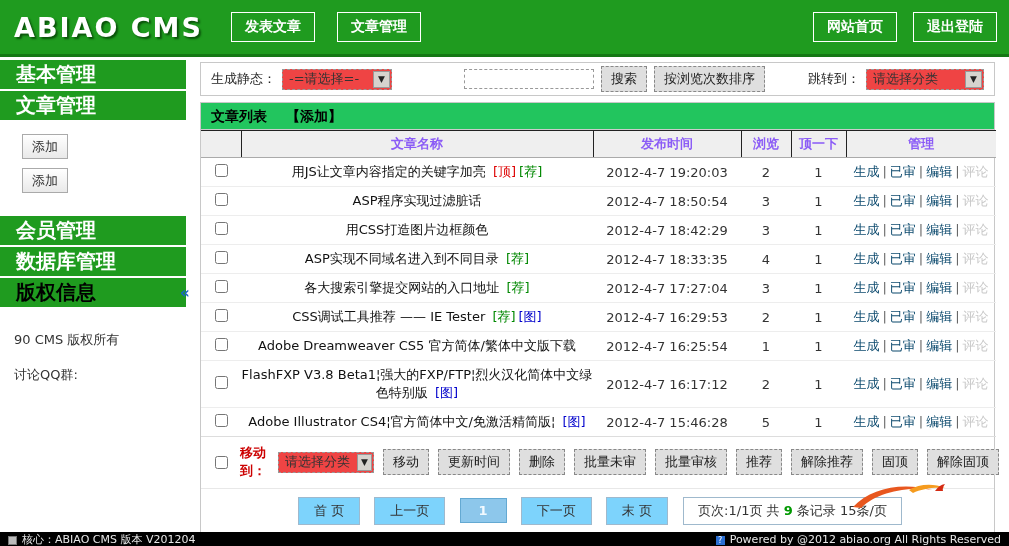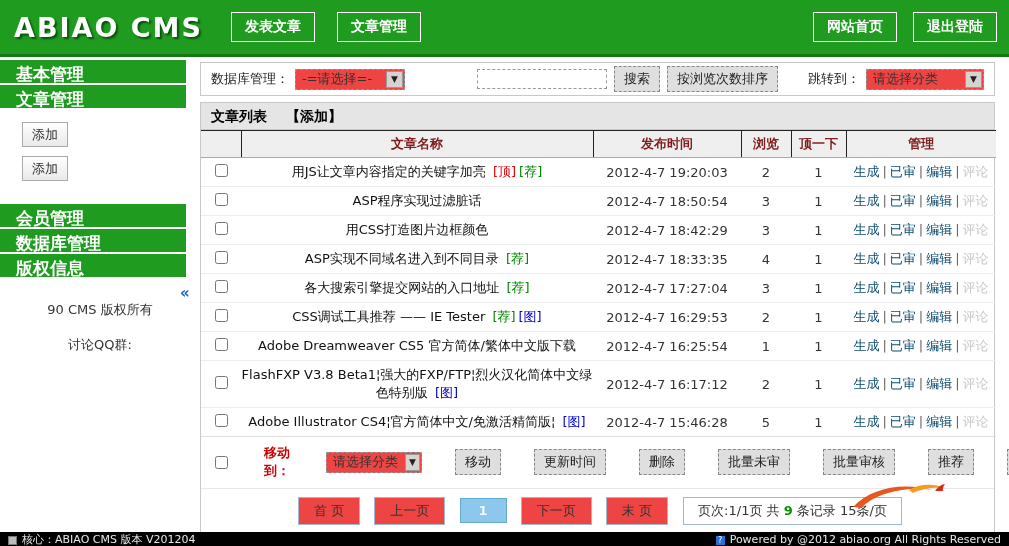--- a/index.html
+++ b/index.html
@@ -9,69 +9,69 @@
 
   
   .header { position:absolute; left:0; top:0; width:100%; height:57px; background:#1f9b1f; border-bottom:3px solid #157815; display:flex; align-items:center; }
   .logo { margin-left:14px; font-size:27px; font-weight:bold; color:#ffffff; letter-spacing:2px; text-shadow:2px 2px 2px #0a520a; }
   .hnav { display:flex; gap:22px; margin-left:28px; }
   .hbtn { border:1px solid #fff; color:#fff; font-weight:bold; font-size:14px; padding:5px 13px; cursor:pointer; }
   .hnav-right { margin-left:auto; display:flex; gap:16px; margin-right:12px; }
 
   
   .sidebar { position:absolute; left:0; top:60px; width:186px; }
-  .sgroup { height:23px; line-height:29px; background:#1f9b1f; color:#fff; font-weight:bold; font-size:17px; padding-left:16px; margin-bottom:2px; cursor:pointer; }
-  .sgroup.active { color:#ffffff; }
+  .sgroup { height:29px; line-height:29px; background:#1f9b1f; color:#fff; font-weight:bold; font-size:20px; padding-left:16px; margin-bottom:2px; cursor:pointer; }
+  .sgroup.active { color:#000000; }
   .submenu { padding:12px 0 14px 0; background:#fff; }
   .subrow { display:flex; gap:10px; margin:0 0 9px 22px; }
   .sbtn { height:25px; line-height:23px; text-align:center; font-size:13px; color:#333; border:1px solid #aaa; background:linear-gradient(#ffffff,#e9e9e9); cursor:pointer; }
   .sbtn.main { width:88px; }
   .sbtn.add { width:46px; }
   .sbtn.focused { outline:1px dotted #555; outline-offset:-4px; }
   .collapse { position:absolute; left:180px; top:284px; color:#1a64c8; font-size:15px; font-weight:bold; cursor:pointer; }
   .sideinfo { padding:22px 0 0 14px; font-size:13px; color:#333; }
-  .sideinfo div { margin-bottom:17px;text-align:center; }
+  .sideinfo div { margin-bottom:17px; }
 
   
   .main { position:absolute; left:200px; top:62px; width:795px; }
 
   .toolbar { border:1px solid #c8c8c8; height:34px; display:flex; align-items:center; padding:0 10px; font-size:13px; color:#222; margin-bottom:6px; }
   .fake-select { display:flex; align-items:center; border:1px dashed #999; background:#ef4444; height:21px; margin-left:6px; cursor:pointer; }
   .fs-label { padding:0 6px; font-size:13px; color:#333; white-space:nowrap; flex:1; }
   .fs-arrow { width:17px; height:17px; margin:1px; background:#d6d3ce; border:1px solid #999; font-size:9px; color:#222; text-align:center; line-height:15px; }
   .sel-cat { width:110px; }
   .sel-jump { width:118px; }
   .txt-input { width:130px; height:20px; border:1px dashed #999; margin-left:72px; font-size:13px; padding:0 4px; }
   .gbtn { background:#dfdfdf; border:1px dashed #888; font-size:13px; color:#222; padding:3px 9px; margin-left:7px; cursor:pointer; white-space:nowrap; font-family:"DejaVu Sans", sans-serif; }
   .jump-group { margin-left:auto; display:flex; align-items:center; }
 
   .panel { border:1px solid #c8c8c8; }
-  .panel-title { height:27px; line-height:27px; background:#e5e5e5; border-bottom:1px solid #ccc; padding-left:10px; font-size:14px; font-weight:bold; color:#000; }
+  .panel-title { height:27px; line-height:27px; background:#22c55e; border-bottom:1px solid #ccc; padding-left:10px; font-size:14px; font-weight:bold; color:#000; }
   .add-link { margin-left:14px; color:#000; cursor:pointer; }
 
   table.article-table { width:100%; border-collapse:collapse; font-size:13px; table-layout:fixed; }
-  .article-table thead th { background:#efefef; border-top:1px solid #222; border-bottom:1px solid #aaa; border-left:1px solid #222; height:27px; font-size:13px; font-weight:bold; color:#7f1d1d; }
+  .article-table thead th { background:#efefef; border-top:1px solid #222; border-bottom:1px solid #aaa; border-left:1px solid #222; height:27px; font-size:13px; font-weight:bold; color:#8b5cf6; }
   .article-table thead th:first-child { border-left:none; }
   .article-table tbody td { border-bottom:1px solid #ededed; padding:5px 0; color:#333; text-align:center; vertical-align:middle; }
   .article-table tbody tr:last-child td { border-bottom:1px solid #ddd; }
   td.c-title { text-align:left; padding-left:12px; padding-right:6px; }
   .title-link { color:#111; text-decoration:none; cursor:pointer; }
   .tag { margin-left:3px; font-weight:normal; }
   .mlink { color:#0c4a6e; text-decoration:none; cursor:pointer; }
   .mlink.dim { color:#c9c9c9; }
   .sep { color:#666; margin:0 3px; }
   input[type=checkbox] { width:13px; height:13px; cursor:pointer; }
 
-  .action-bar { display:flex; align-items:center; padding:7px 10px 8px 14px; border-bottom:1px solid #e8e8e8; font-size:13px;gap:24px; }
+  .action-bar { display:flex; align-items:center; padding:7px 10px 8px 14px; border-bottom:1px solid #e8e8e8; font-size:13px; }
   .move-label { color:#cc0000; font-weight:bold; margin:0 6px 0 12px; }
   .sel-move { width:96px; }
   .action-bar .gbtn { margin-left:9px; }
 
   .pagination { text-align:center; padding:8px 0 10px 0; font-size:13px; color:#333; }
-  .pgbtn { display:inline-block; border:1px solid #9fb9cd; background:#ef4444; padding:4px 15px; margin:0 5px; cursor:pointer; }
+  .pgbtn { display:inline-block; border:1px solid #9fb9cd; background:#7dd3fc; padding:4px 15px; margin:0 5px; cursor:pointer; }
   .pgbtn.active { background:#8dc7eb; border-color:#64a9d2; color:#f2faff; font-weight:bold; padding:4px 18px; }
   .pginfo { display:inline-block; border:1px solid #9fb9cd; padding:4px 14px; margin-left:6px; }
   .pgcount { color:#009900; font-weight:bold; }
 
   
   .footer { position:absolute; left:0; bottom:0; width:100%; height:14px; background:#000; color:#e8e8e8; font-size:11px; line-height:15px; display:flex; justify-content:space-between; padding:0 8px; overflow:hidden; }
   .fic { display:inline-block; width:9px; height:9px; margin-right:5px; vertical-align:middle; }
   .fic-grid { background:#bbb; border:1px solid #777; }
   .fic-q { background:#2a6fd4; color:#fff; font-size:8px; line-height:9px; text-align:center; }
 
@@ -121,21 +121,21 @@
     <div class="sideinfo">
       <div>90 CMS 版权所有</div>
       <div>讨论QQ群:</div>
     </div>
   </div>
   <div class="collapse">«</div>
 
   <div class="main">
 
     <div class="toolbar">
-      <span>数据库管理：</span>
+      <span>生成静态：</span>
       <div class="fake-select sel-cat">
         <span class="fs-label">-=请选择=-</span>
         <span class="fs-arrow">▼</span>
       </div>
       <input class="txt-input" type="text" value="" style="">
       <button class="gbtn">搜索</button>
       <button class="gbtn">按浏览次数排序</button>
       <div class="jump-group">
         <span>跳转到：</span>
         <div class="fake-select sel-jump">

